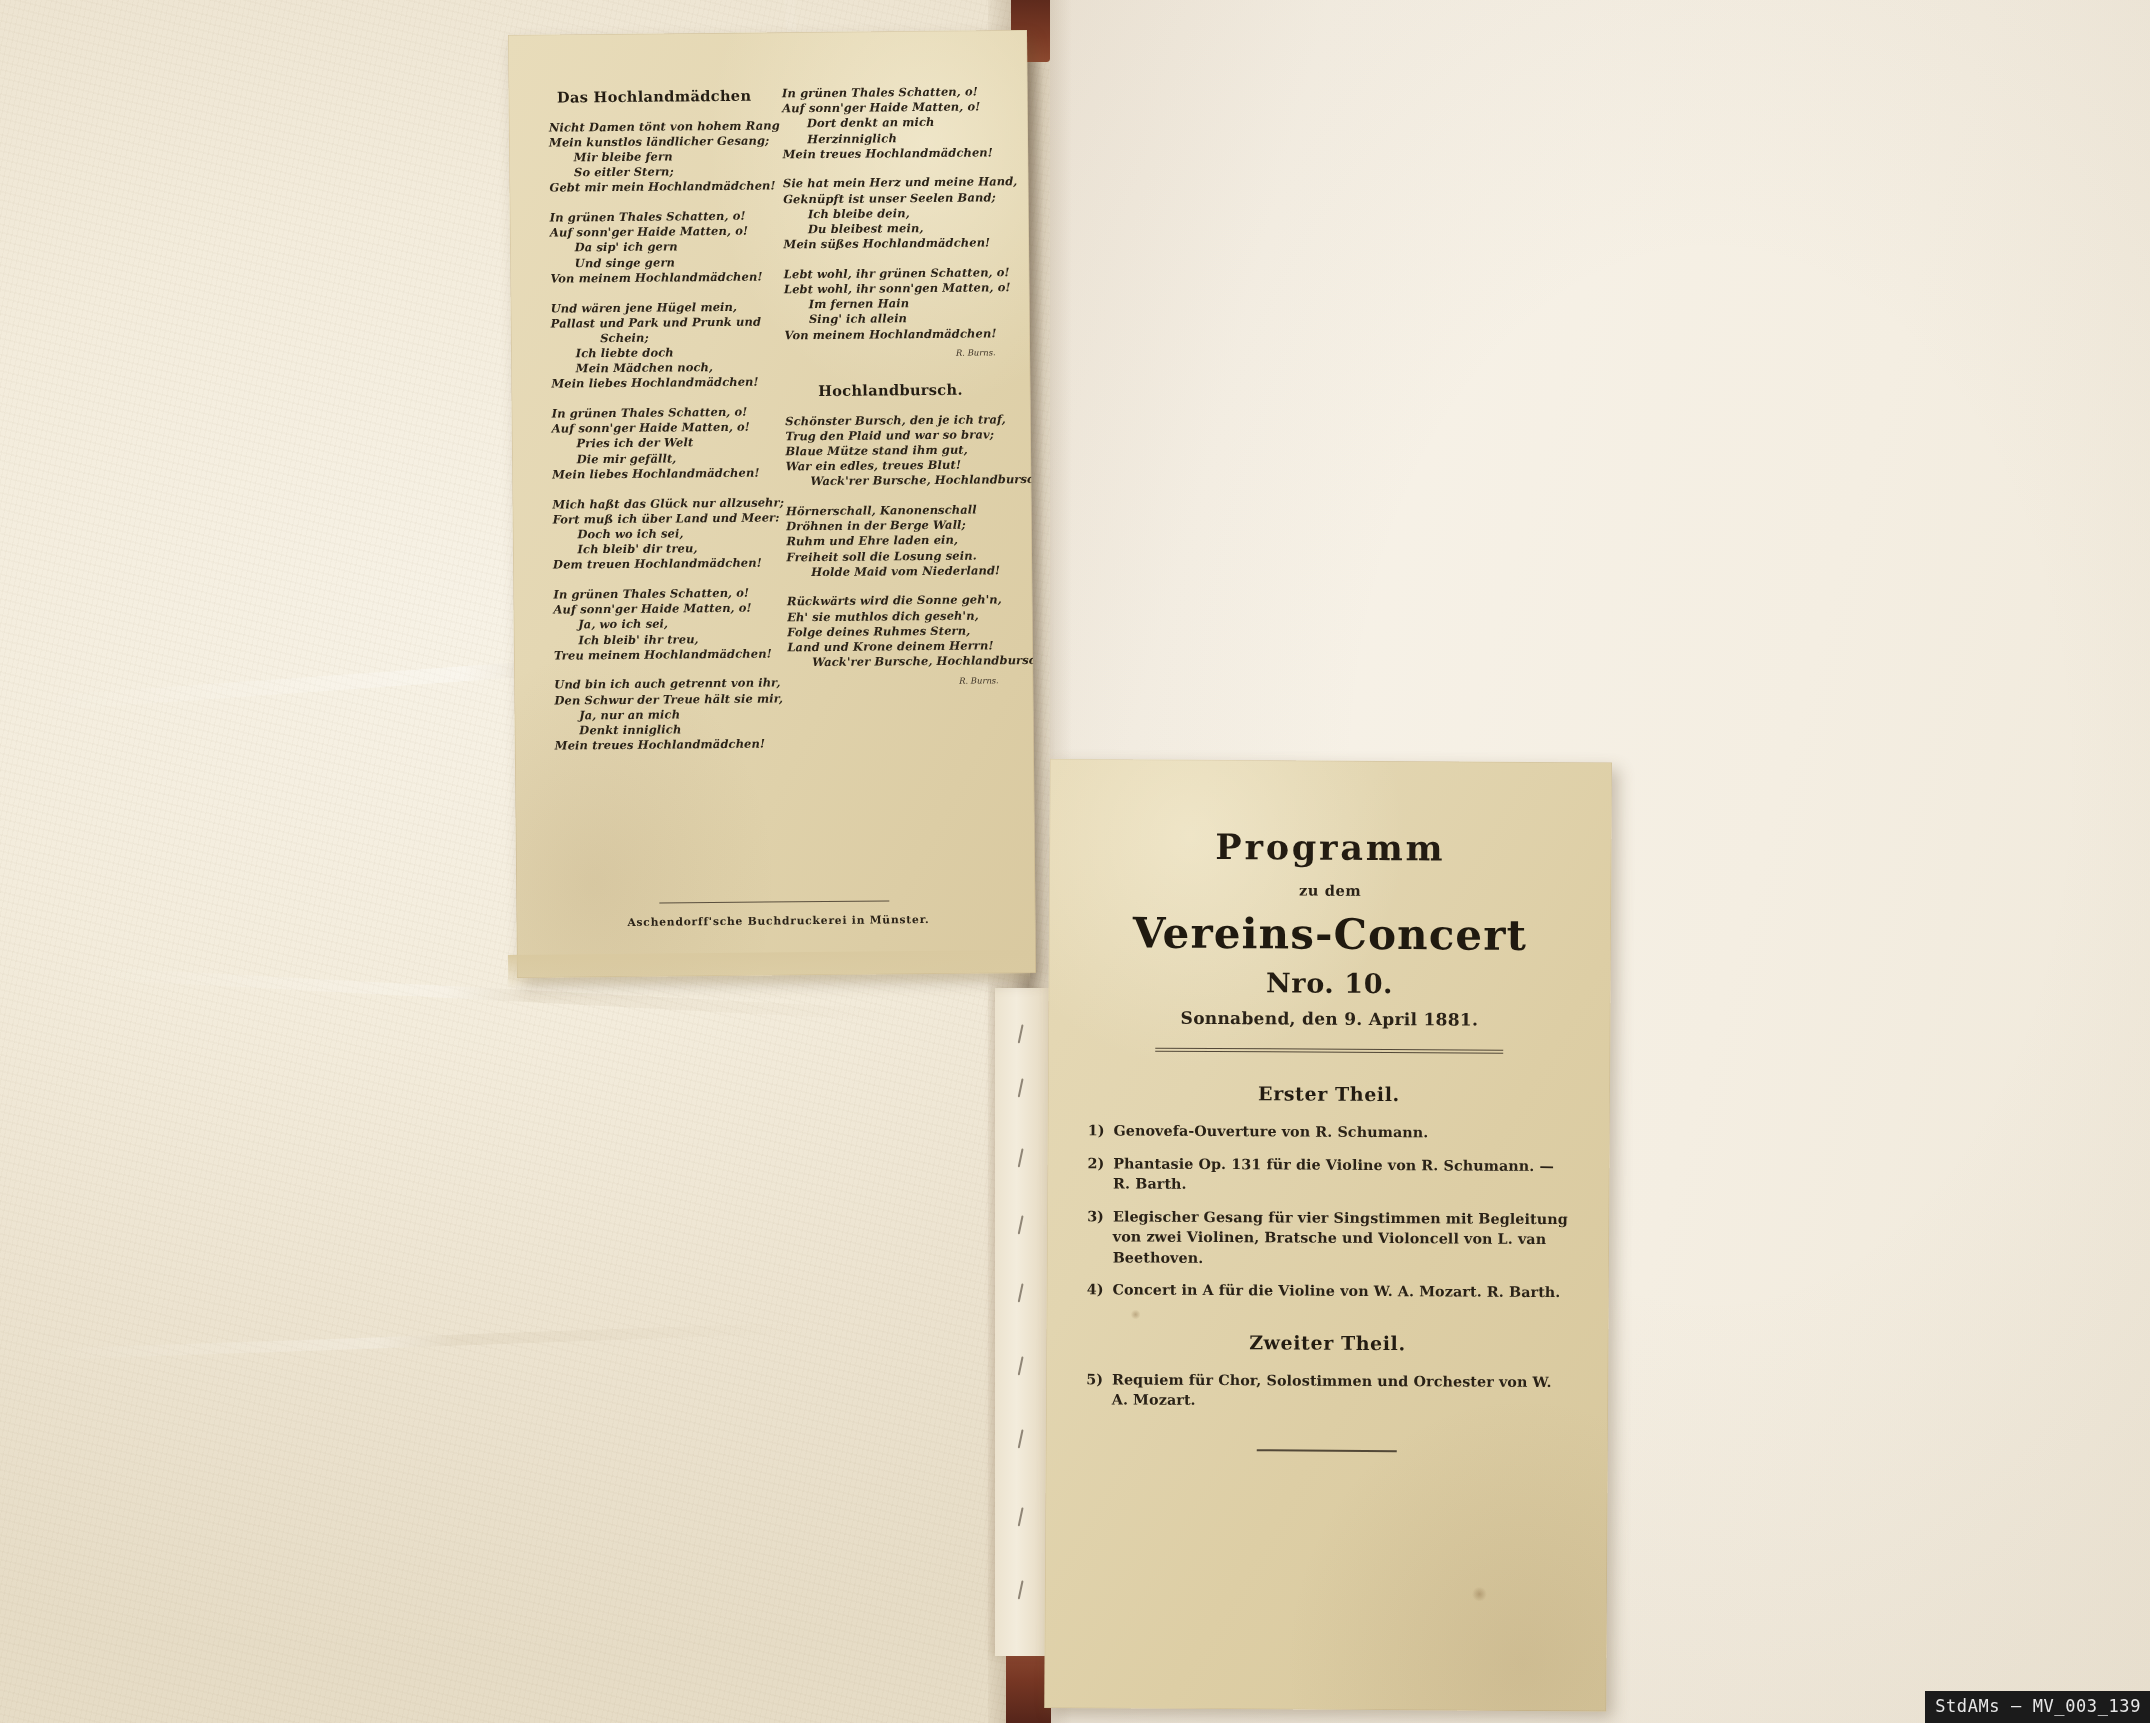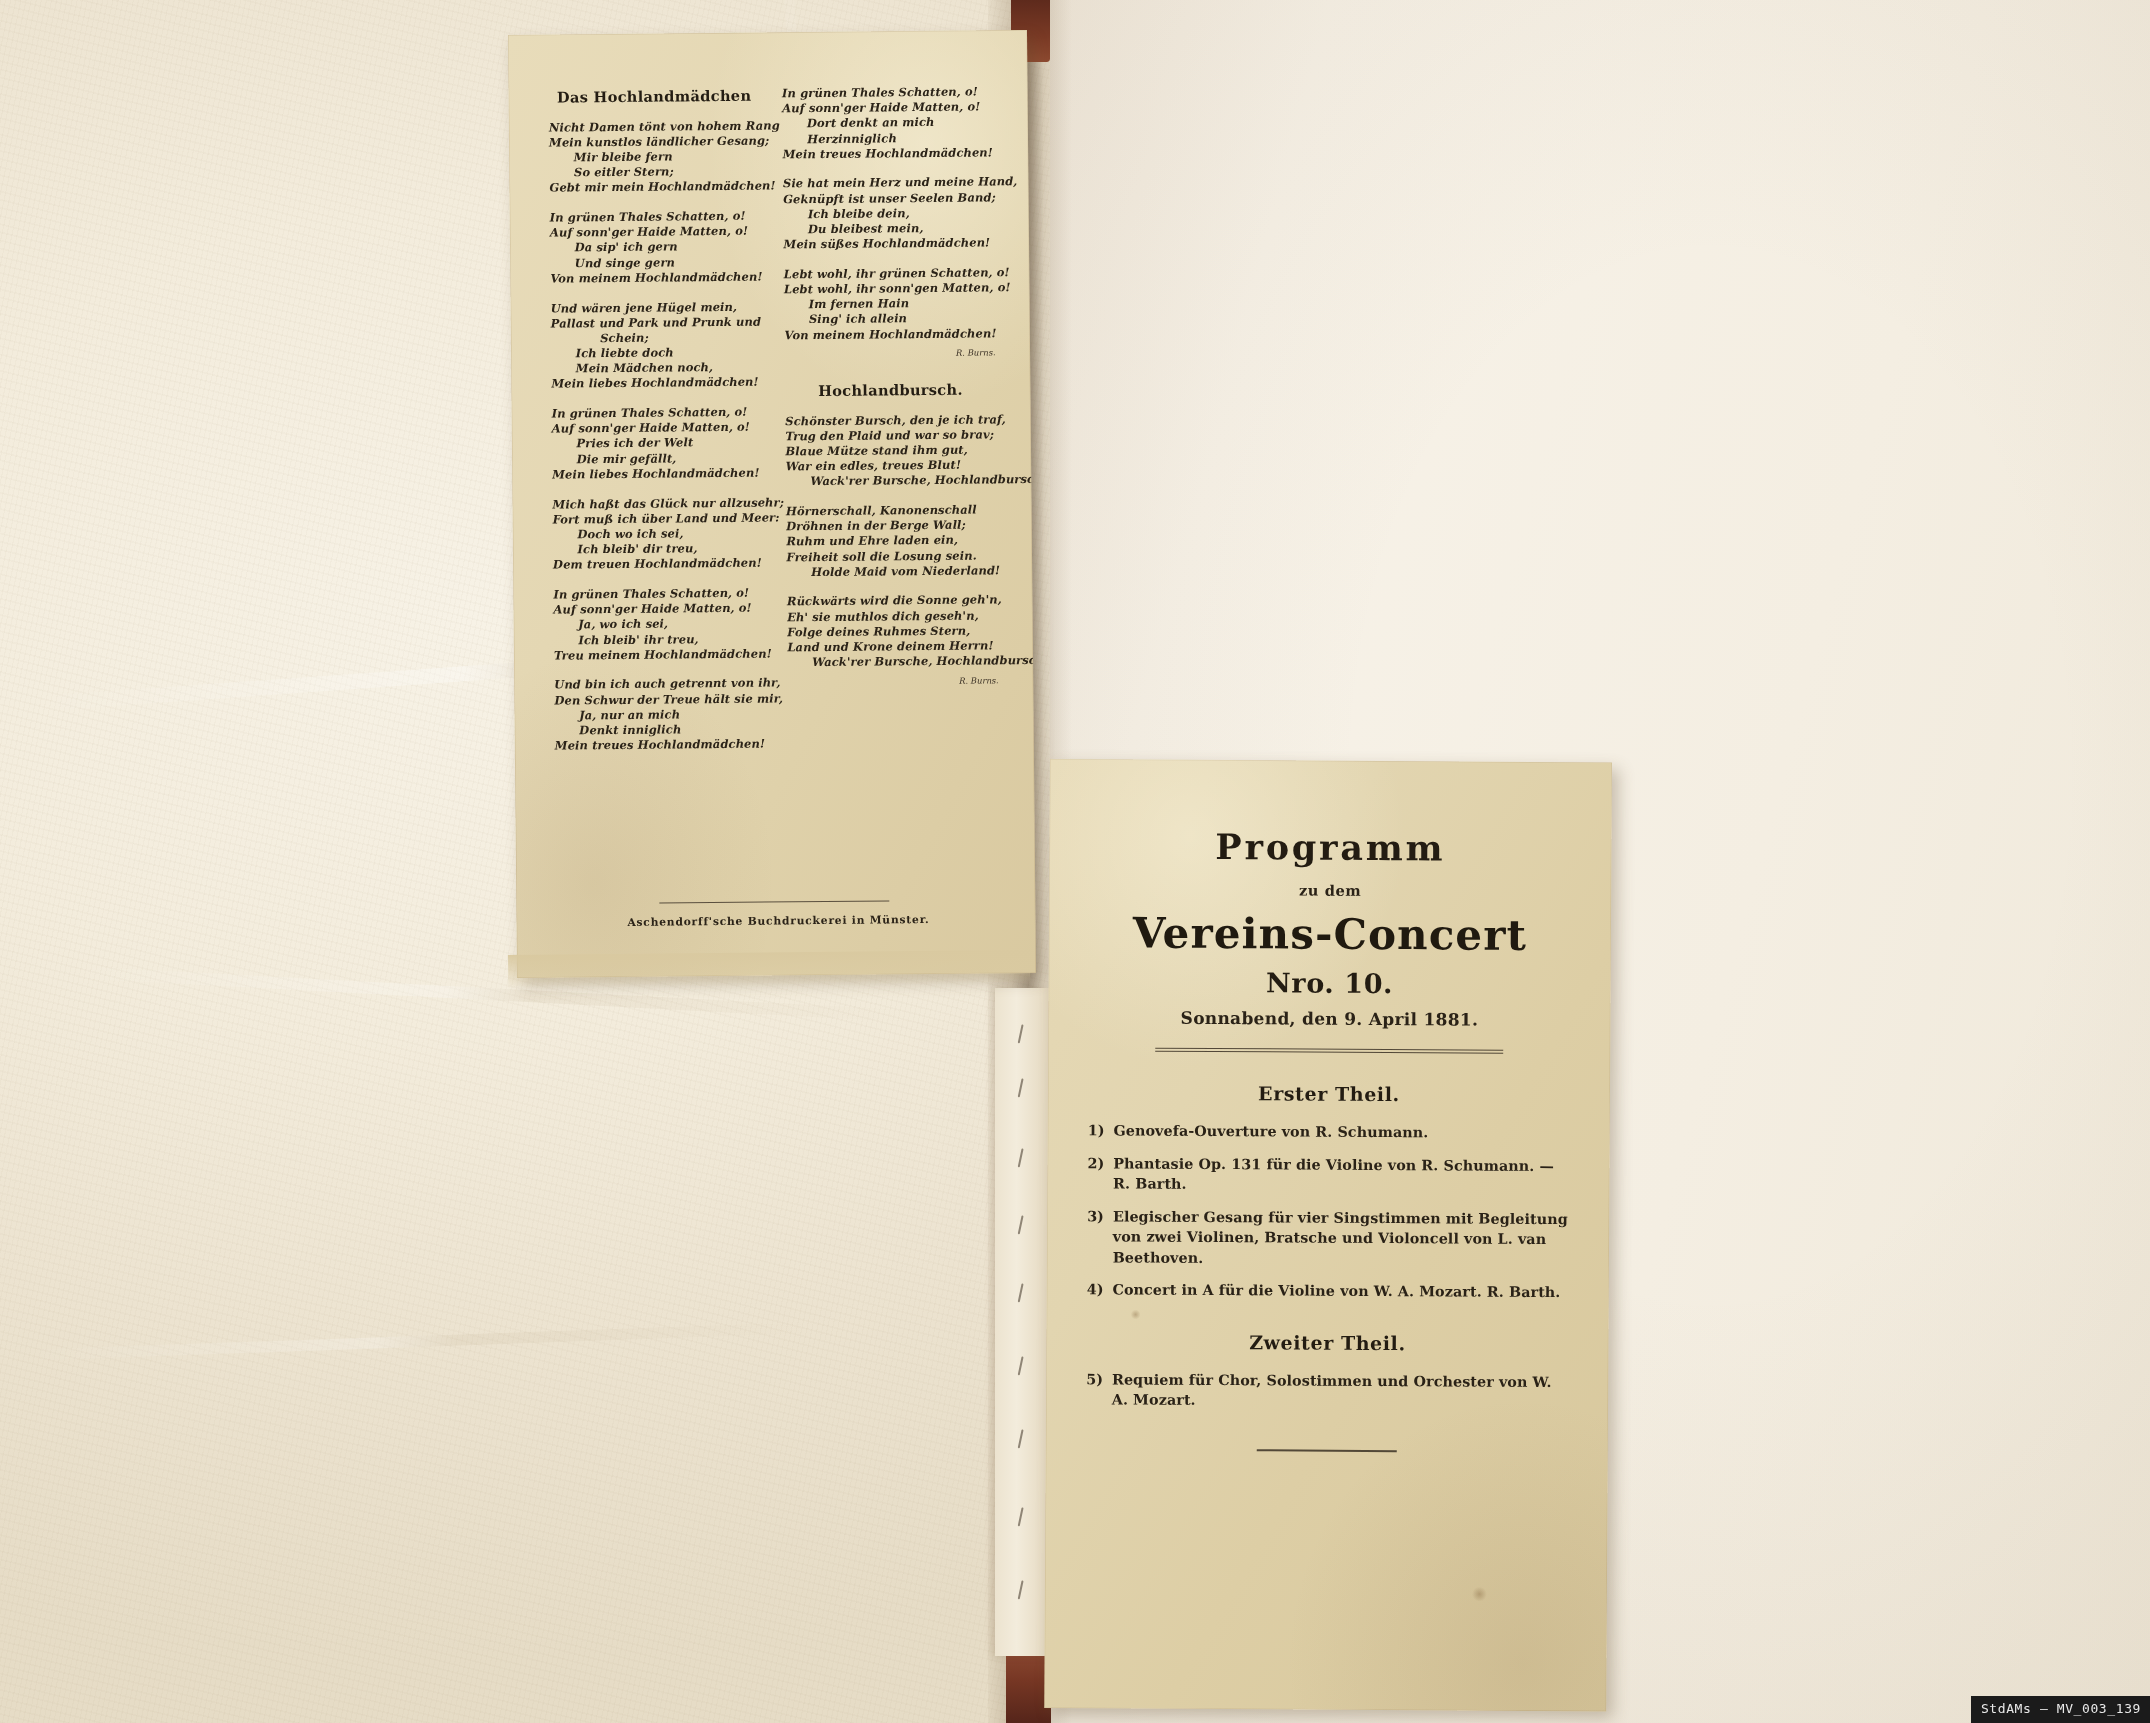--- a/index.html
+++ b/index.html
@@ -289,21 +289,21 @@
     pointer-events: none;
   }
 
   
   #archive-tag {
     position: absolute;
     right: 0; bottom: 0;
     background: #1b1b1b;
     color: #e8e8e8;
     font-family: "DejaVu Sans Mono", monospace;
-    font-size: 13px;
+    font-size: 17px;
     letter-spacing: 0.6px;
     padding: 5.6px 10px 6.7px 10px;
   }
 </style>
 </head>
 <body>
 
 <div id="album-page">
   <div id="album-grain"></div>
 

